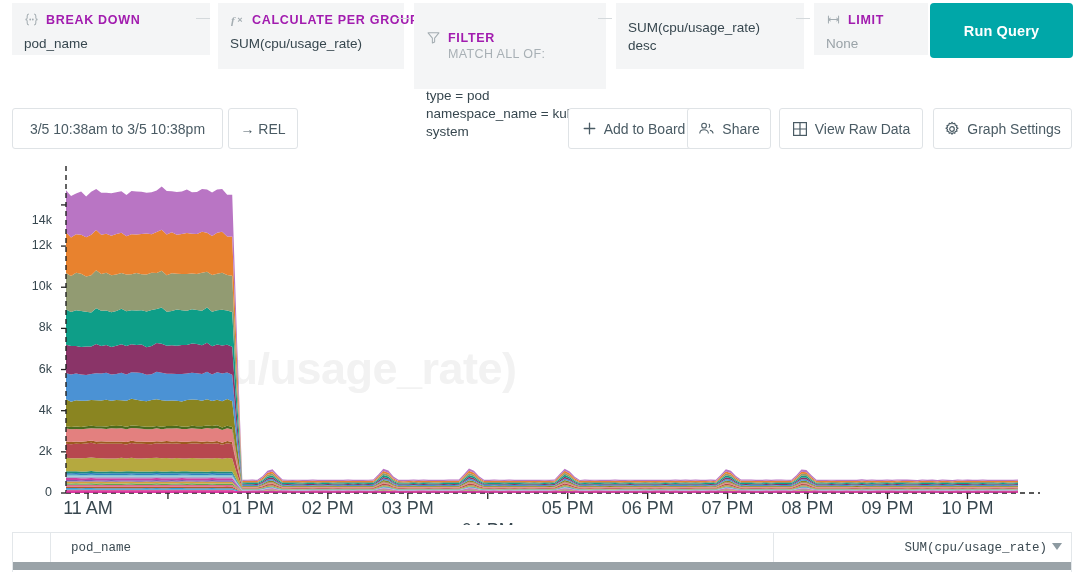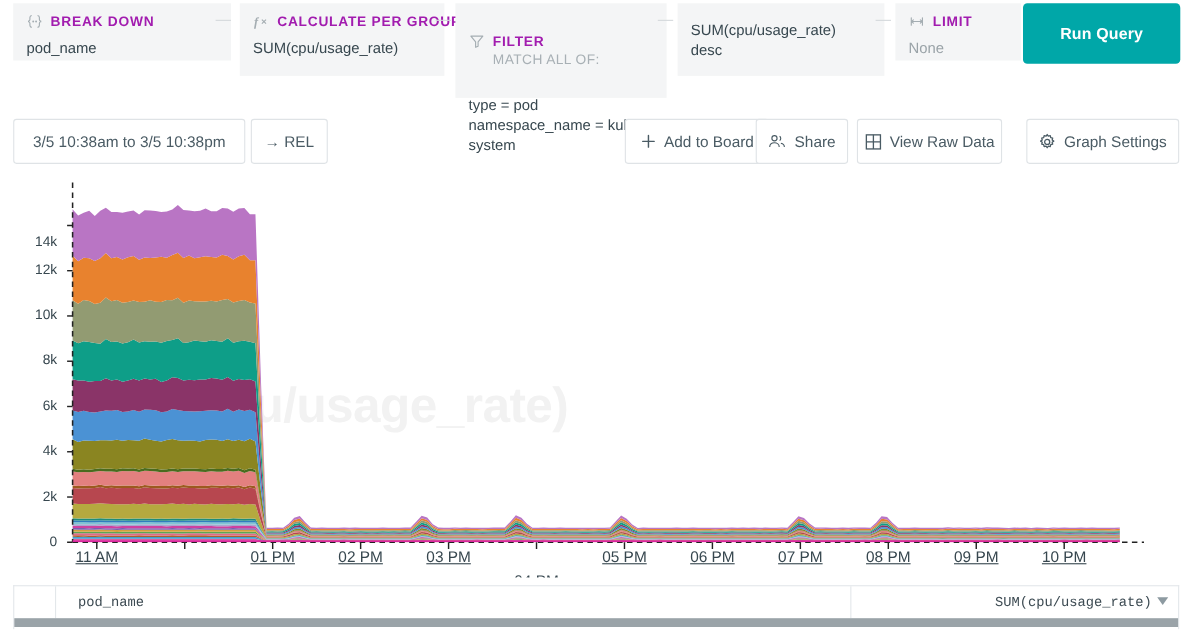--- a/index.html
+++ b/index.html
@@ -118,27 +118,26 @@
   .ytick-label {
     position: absolute;
     font-size: 12.5px;
     color: #37474f;
     text-align: right;
     width: 44px;
     z-index: 3;
   }
   .xtick-label {
     position: absolute;
-    font-size: 14px;
+    font-size: 18px;
     color: #37474f;
     text-align: center;
     width: 70px;
     top: 338px;
     z-index: 3;
-    text-decoration: underline;
   }
 
   
   #result-table {
     position: absolute;
     left: 12px; top: 532px;
     width: 1060px; height: 40px;
     border-top: 1px solid #e3e7ea;
     border-left: 1px solid #e3e7ea;
     border-right: 1px solid #e3e7ea;
@@ -281,21 +280,21 @@
     <span class="ticon">
       <svg width="17" height="15" viewBox="0 0 18 16">
           <circle cx="6.4" cy="5" r="2.5" fill="none" stroke="currentColor" stroke-width="1.1"></circle>
           <path d="M1.8 13.4c0-2.6 2.1-4 4.6-4s4.6 1.4 4.6 4" fill="none" stroke="currentColor" stroke-width="1.1"></path>
           <path d="M11.4 3.1a2.5 2.5 0 010 4.1M12.6 9.9c2 .45 3.4 1.8 3.4 3.5" fill="none" stroke="currentColor" stroke-width="1.1"></path>
         </svg>
     </span>
     <span>Share</span>
   </div>
 
-  <div class="tbtn" style="left:779px; width:132px;">
+  <div class="tbtn" style="left:779px; width:144px;">
     <span class="ticon">
       <svg width="16" height="16" viewBox="0 0 16 16">
           <rect x="1.6" y="1.6" width="12.8" height="12.8" fill="none" stroke="currentColor" stroke-width="1.2"></rect>
           <path d="M8 1.6v12.8M1.6 8h12.8" stroke="currentColor" stroke-width="1.2"></path>
         </svg>
     </span>
     <span>View Raw Data</span>
   </div>
 
   <div class="tbtn" style="left:933px; width:139px;">

